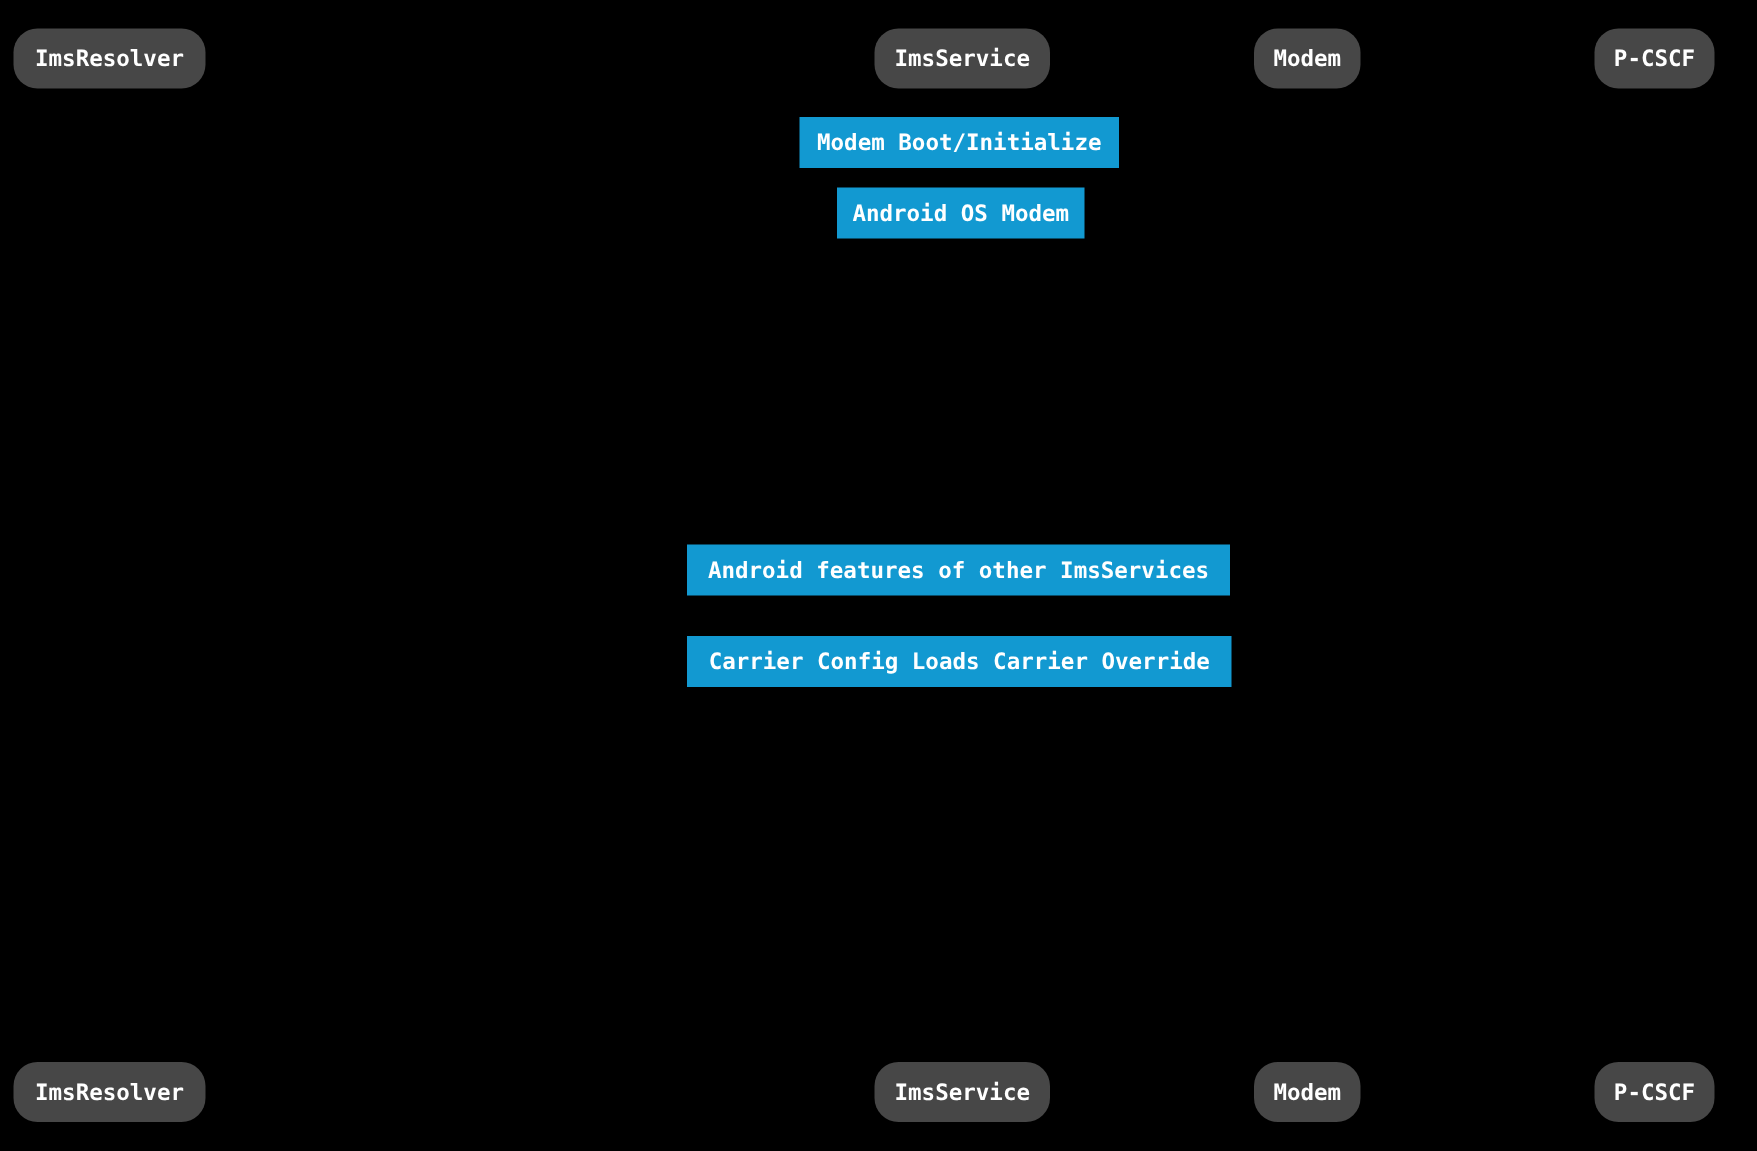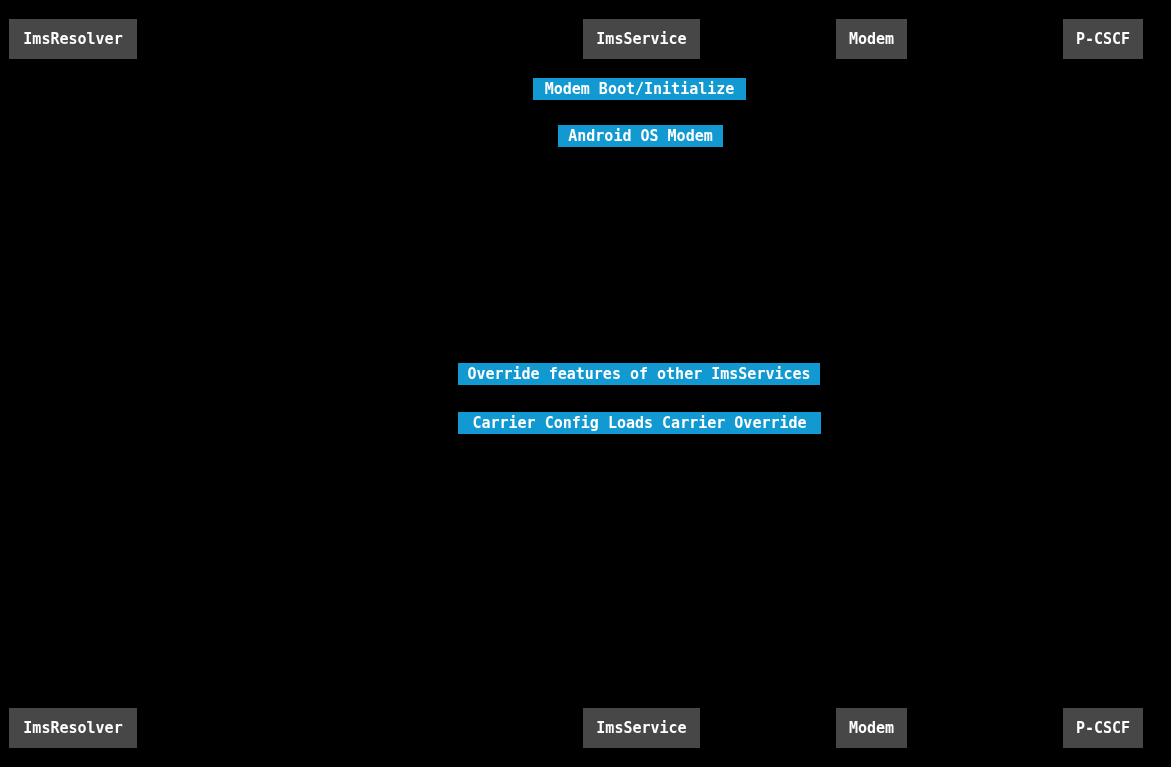--- a/index.html
+++ b/index.html
@@ -23,24 +23,25 @@
     height: 40px;
     background: var(--actor-fill, #474747);
     color: var(--text, #ffffff);
     display: flex;
     align-items: center;
     justify-content: center;
     font-size: 15px;
     font-weight: bold;
     white-space: nowrap;
     box-sizing: border-box;
+    border-radius: 16px;
   }
   .note {
     position: absolute;
-    height: 22px;
+    height: 34px;
     background: var(--note-fill, #1299d1);
     color: var(--text, #ffffff);
     display: flex;
     align-items: center;
     justify-content: center;
     font-size: 15px;
     font-weight: bold;
     white-space: nowrap;
     box-sizing: border-box;
   }
@@ -62,21 +63,21 @@
   <div class="lifeline" style="left:871px"></div>
   <div class="lifeline" style="left:1103px"></div>
 
   <div class="actor" style="left:9px;   top:19px; width:128px">ImsResolver</div>
   <div class="actor" style="left:583px; top:19px; width:117px">ImsService</div>
   <div class="actor" style="left:836px; top:19px; width:71px">Modem</div>
   <div class="actor" style="left:1063px;top:19px; width:80px">P-CSCF</div>
 
   <div class="note" style="left:533px; top:78px;  width:213px">Modem Boot/Initialize</div>
   <div class="note" style="left:558px; top:125px; width:165px">Android OS Modem</div>
-  <div class="note" style="left:458px; top:363px; width:362px">Override features of other ImsServices</div>
-  <div class="note" style="left:458px; top:412px; width:363px">Carrier Config Loads Carrier Override</div>
+  <div class="note" style="left:458px; top:363px; width:362px">Android features of other ImsServices</div>
+  <div class="note" style="left:458px; top:424px; width:363px">Carrier Config Loads Carrier Override</div>
 
   <div class="actor" style="left:9px;   top:708px; width:128px">ImsResolver</div>
   <div class="actor" style="left:583px; top:708px; width:117px">ImsService</div>
   <div class="actor" style="left:836px; top:708px; width:71px">Modem</div>
   <div class="actor" style="left:1063px;top:708px; width:80px">P-CSCF</div>
 
 </div>
 
 </body></html>

